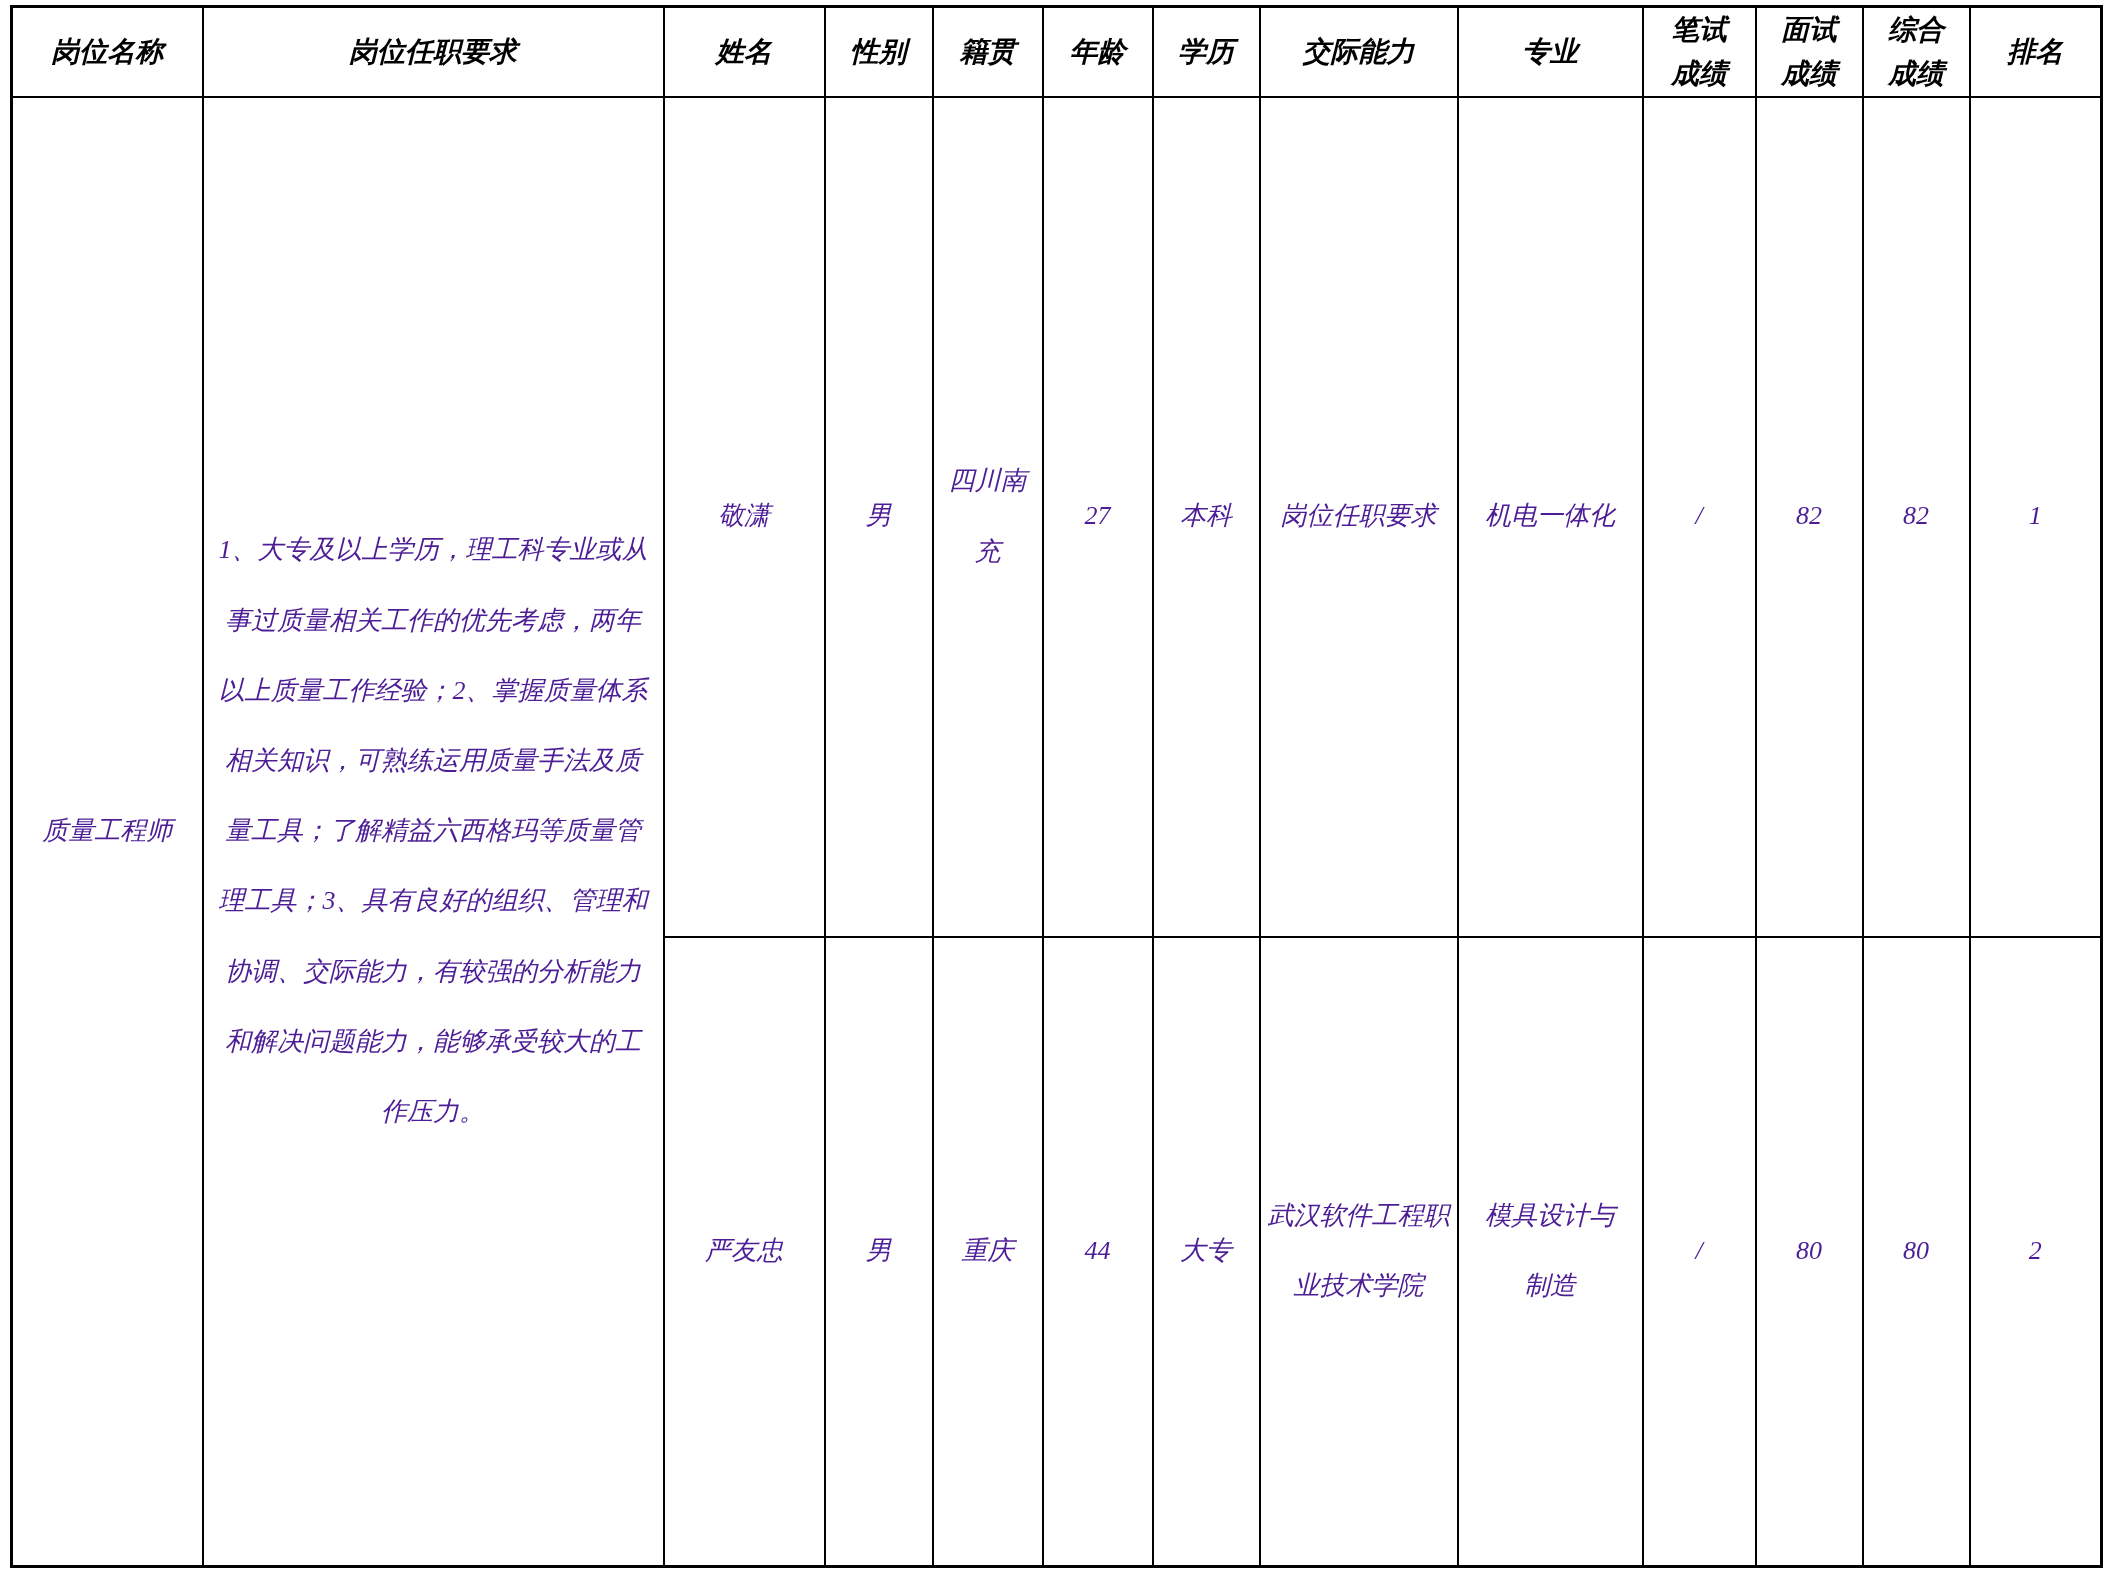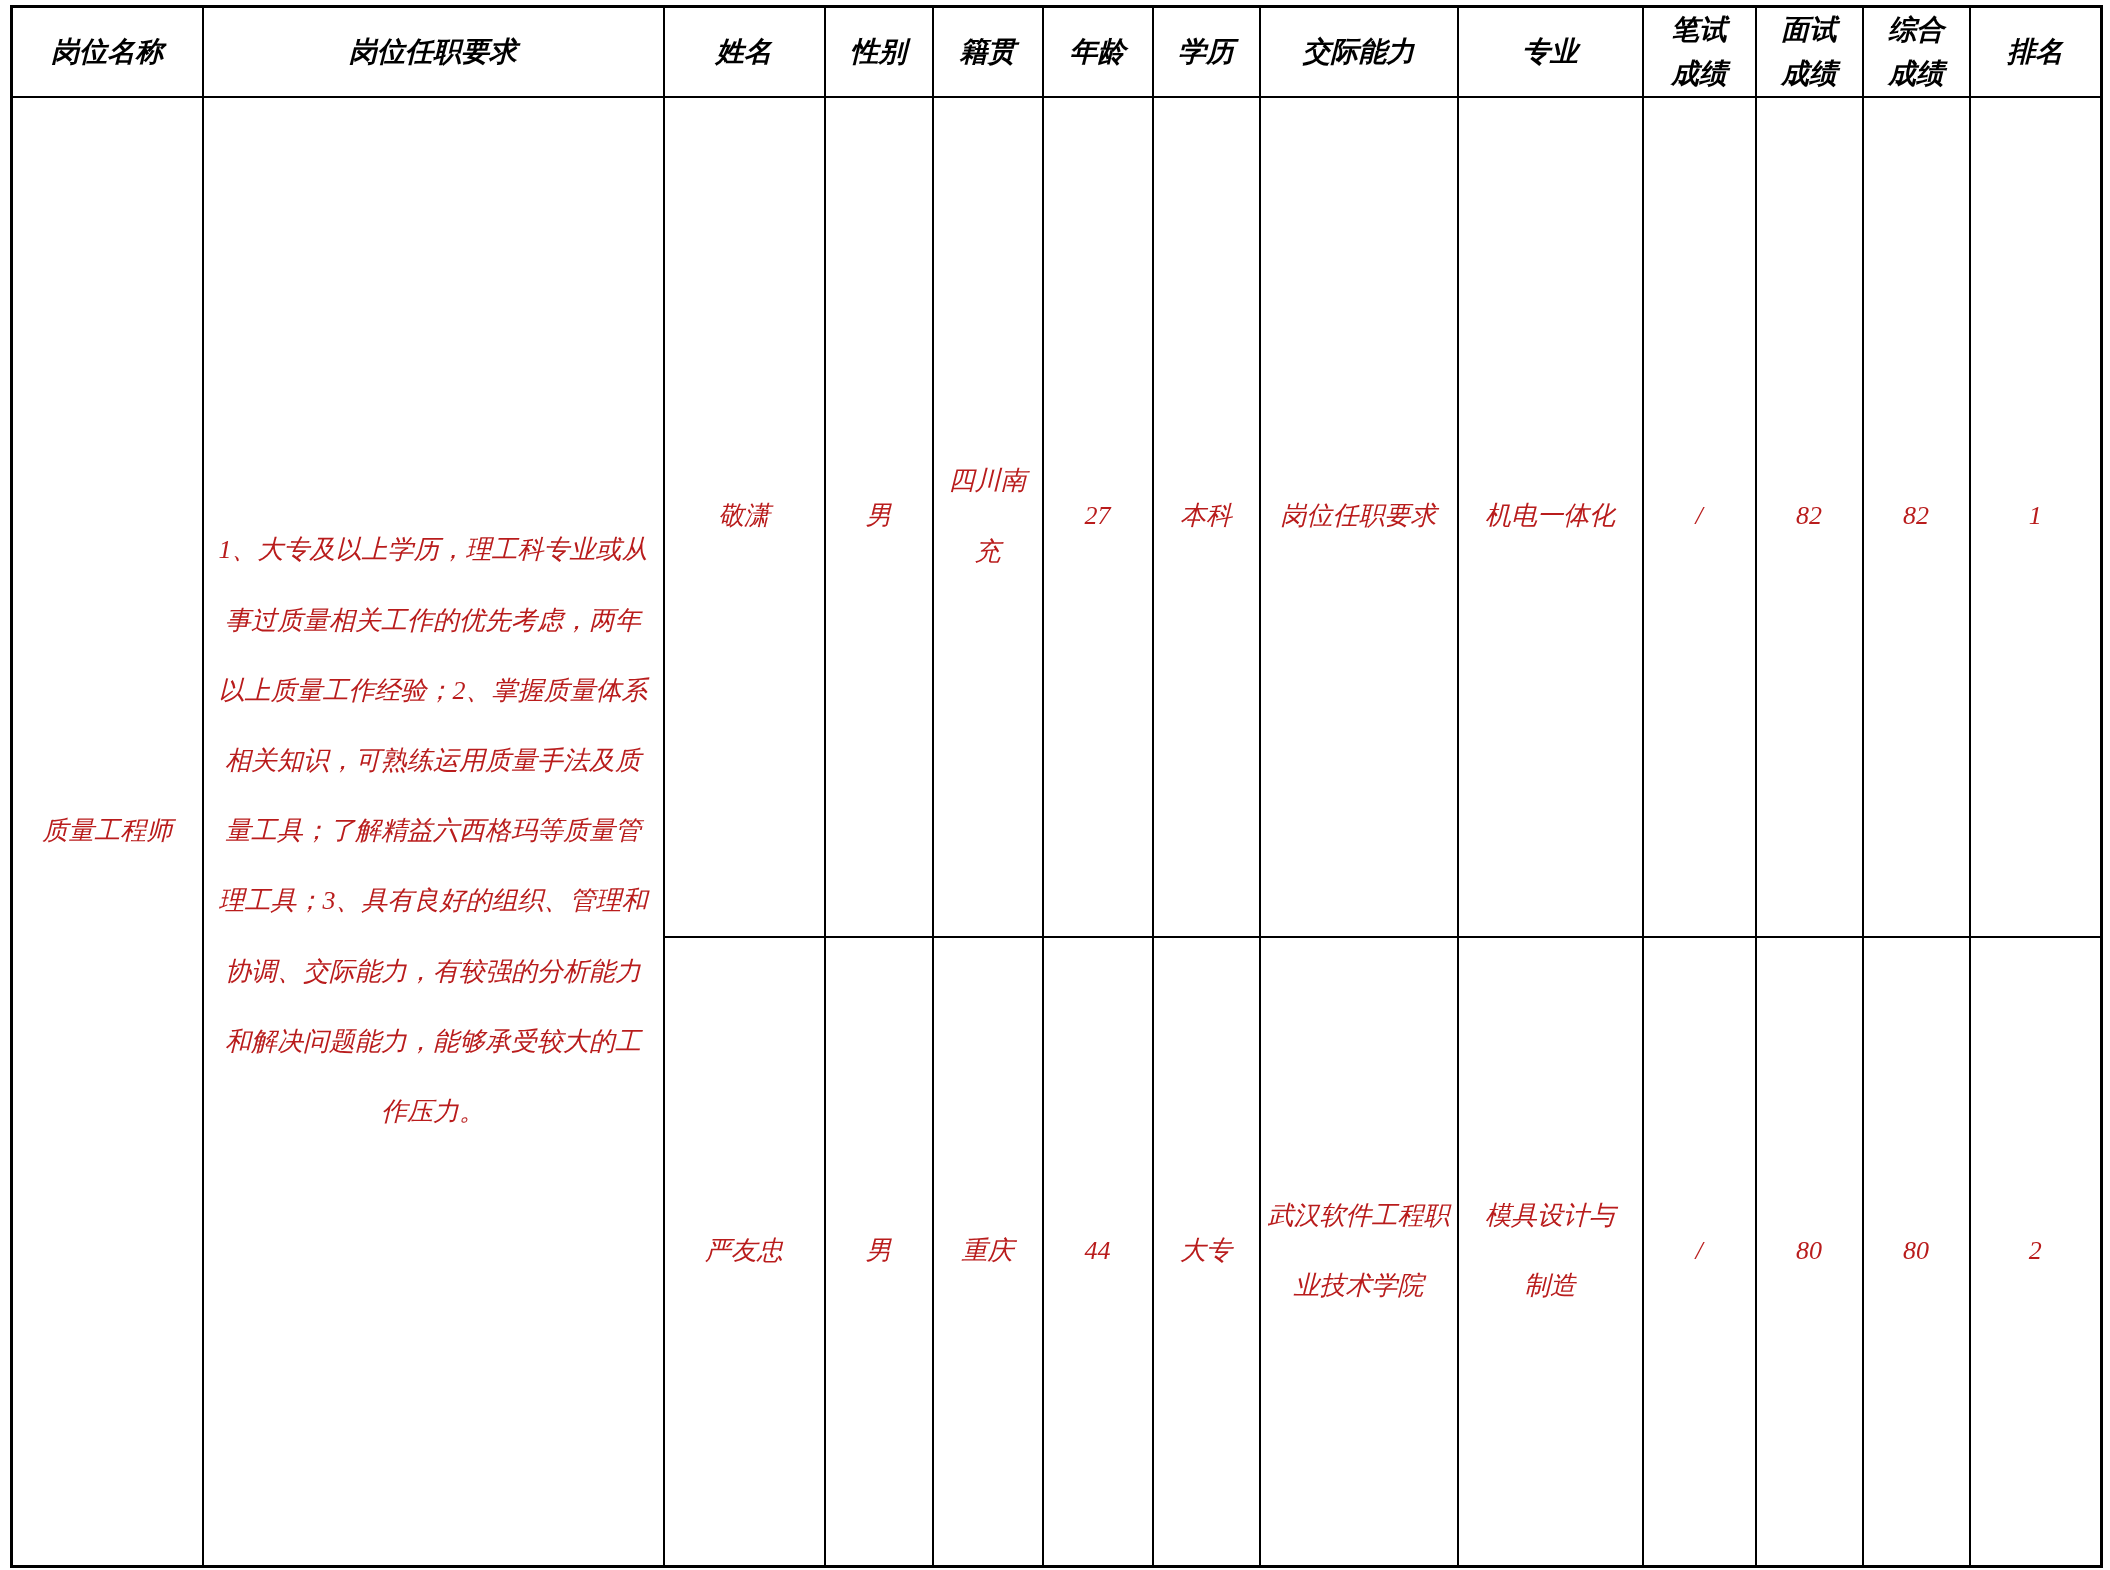--- a/index.html
+++ b/index.html
@@ -34,21 +34,21 @@
     font-weight: bold;
     color: #000000;
     text-align: center;
     vertical-align: middle;
     line-height: 1.55;
     white-space: pre-line;
     padding: 0;
   }
   td {
     font-size: 26px;
-    color: #b91c1c;
+    color: #4c1d95;
     text-align: center;
     vertical-align: middle;
     line-height: 2.7;
     white-space: pre-line;
     padding: 0 2px;
   }
   td.req {
     padding: 0 10px;
     text-align: center;
   }

